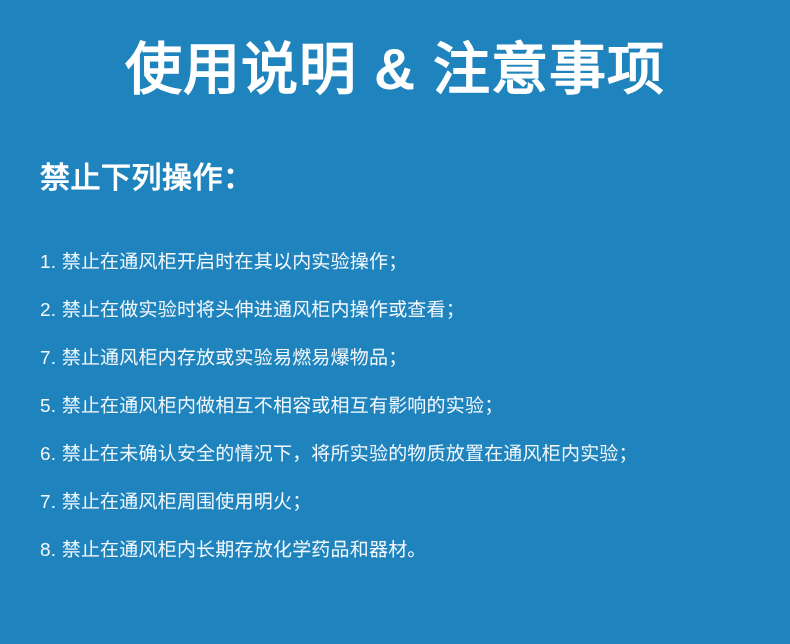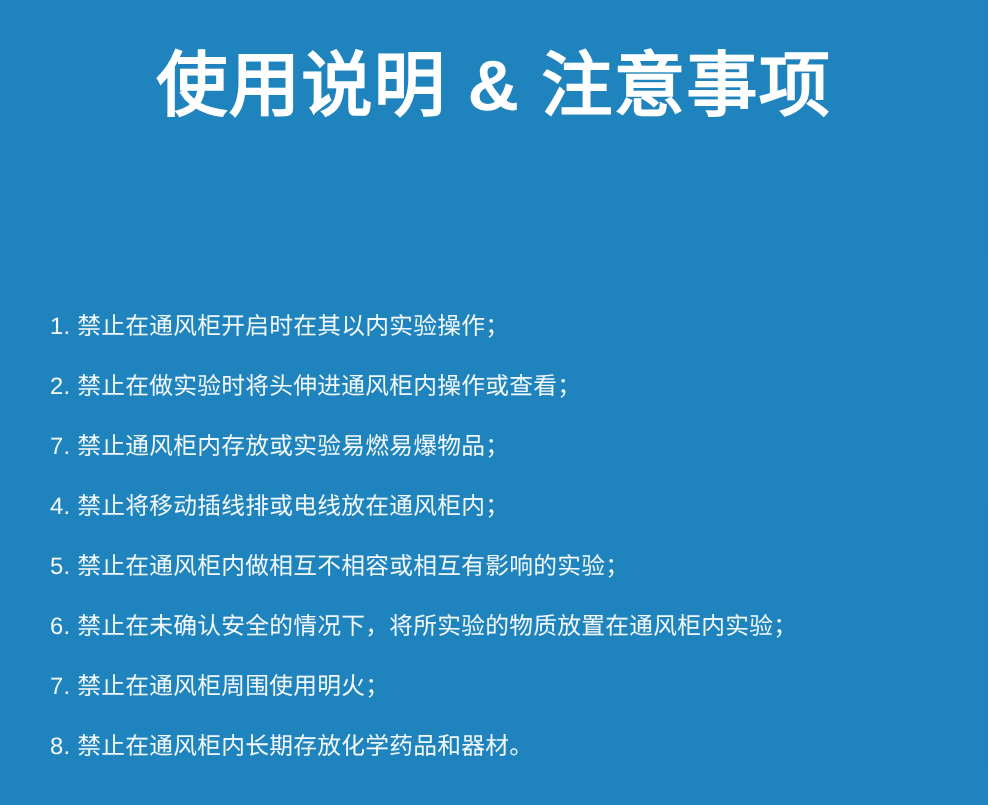--- a/index.html
+++ b/index.html
@@ -83,27 +83,29 @@
 </style>
 </head>
 <body>
 
 <div class="poster" style="background: rgb(31, 131, 189);">
 
   <div class="title-block">
     <h1 class="poster-title" style="color: rgb(255, 255, 255);">使用说明 &amp; 注意事项</h1>
   </div>
 
+  <div class="subtitle-block">
+    <h2 class="poster-subtitle" style="color: rgb(255, 255, 255);">禁止下列操作：</h2>
+  </div>
 
   <div class="rules-block">
     <ul class="rules-list">
       <li class="rule-item" style="color: rgb(242, 248, 252);">1. 禁止在通风柜开启时在其以内实验操作；</li>
       <li class="rule-item" style="color: rgb(242, 248, 252);">2. 禁止在做实验时将头伸进通风柜内操作或查看；</li>
       <li class="rule-item" style="color: rgb(242, 248, 252);">7. 禁止通风柜内存放或实验易燃易爆物品；</li>
-      <li class="rule-item" style="color: rgb(242, 248, 252);">4. 禁止将移动插线排或电线放在通风柜内；</li>
       <li class="rule-item" style="color: rgb(242, 248, 252);">5. 禁止在通风柜内做相互不相容或相互有影响的实验；</li>
       <li class="rule-item" style="color: rgb(242, 248, 252);">6. 禁止在未确认安全的情况下，将所实验的物质放置在通风柜内实验；</li>
       <li class="rule-item" style="color: rgb(242, 248, 252);">7. 禁止在通风柜周围使用明火；</li>
       <li class="rule-item" style="color: rgb(242, 248, 252);">8. 禁止在通风柜内长期存放化学药品和器材。</li>
     </ul>
   </div>
 
 </div>
 
 </body></html>

